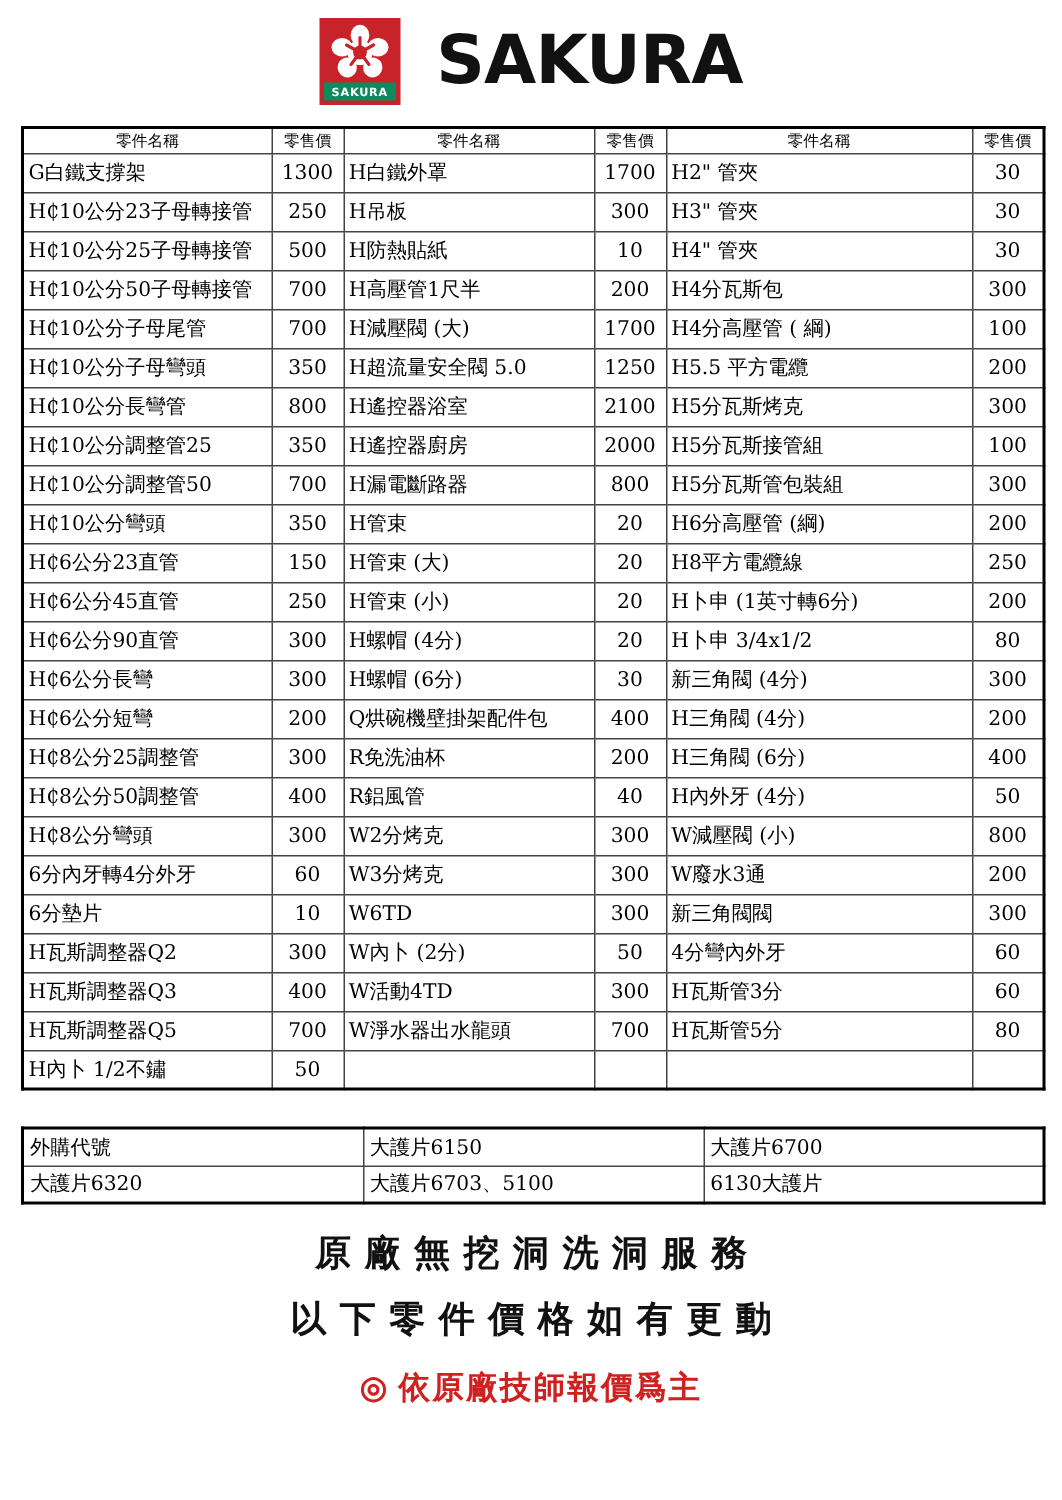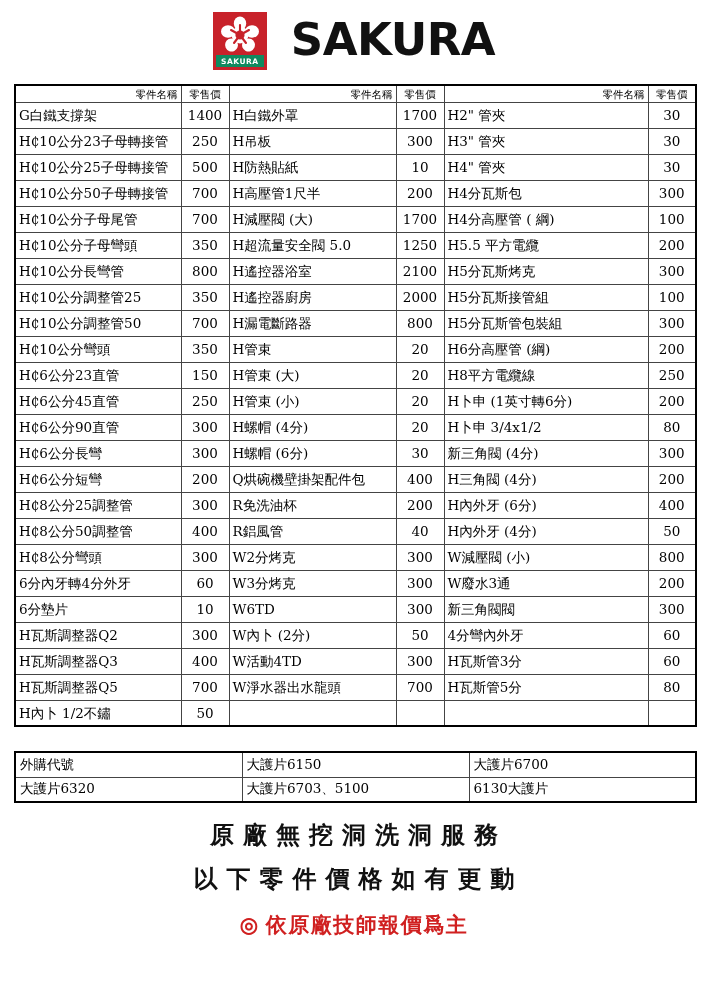--- a/index.html
+++ b/index.html
@@ -84,21 +84,21 @@
     overflow: hidden;
   }
   table.parts tr.head td {
     font-size: 10.5px;
     height: 17px;
     padding: 0 3px;
     font-family: "DejaVu Sans", "Liberation Sans", sans-serif;
   }
   td.name  { text-align: left; }
   td.price { text-align: center; }
-  tr.head td.name  { text-align: right; }
+  tr.head td.name  { text-align: center; }
   tr.head td.price { text-align: center; }
   .col-n1 { width: 166px; }
   .col-p1 { width: 48px; }
   .col-n2 { width: 167px; }
   .col-p2 { width: 48px; }
   .col-n3 { width: 204px; }
   .col-p3 { width: 48px; }
   td.thick-l { border-left: 2px solid #000; }
 
   
@@ -186,21 +186,21 @@
         <tr class="head">
           <td class="name">零件名稱</td>
           <td class="price">零售價</td>
           <td class="name thick-l">零件名稱</td>
           <td class="price">零售價</td>
           <td class="name thick-l">零件名稱</td>
           <td class="price">零售價</td>
         </tr>
         <tr>
           <td class="name">G白鐵支撐架</td>
-          <td class="price">1400</td>
+          <td class="price">1300</td>
           <td class="name thick-l">H白鐵外罩</td>
           <td class="price">1700</td>
           <td class="name thick-l">H2" 管夾</td>
           <td class="price">30</td>
         </tr>
         <tr>
           <td class="name">H₵10公分23子母轉接管</td>
           <td class="price">250</td>
           <td class="name thick-l">H吊板</td>
           <td class="price">300</td>
@@ -309,21 +309,21 @@
           <td class="name thick-l">Q烘碗機壁掛架配件包</td>
           <td class="price">400</td>
           <td class="name thick-l">H三角閥 (4分)</td>
           <td class="price">200</td>
         </tr>
         <tr>
           <td class="name">H₵8公分25調整管</td>
           <td class="price">300</td>
           <td class="name thick-l">R免洗油杯</td>
           <td class="price">200</td>
-          <td class="name thick-l">H內外牙 (6分)</td>
+          <td class="name thick-l">H三角閥 (6分)</td>
           <td class="price">400</td>
         </tr>
         <tr>
           <td class="name">H₵8公分50調整管</td>
           <td class="price">400</td>
           <td class="name thick-l">R鋁風管</td>
           <td class="price">40</td>
           <td class="name thick-l">H內外牙 (4分)</td>
           <td class="price">50</td>
         </tr>

